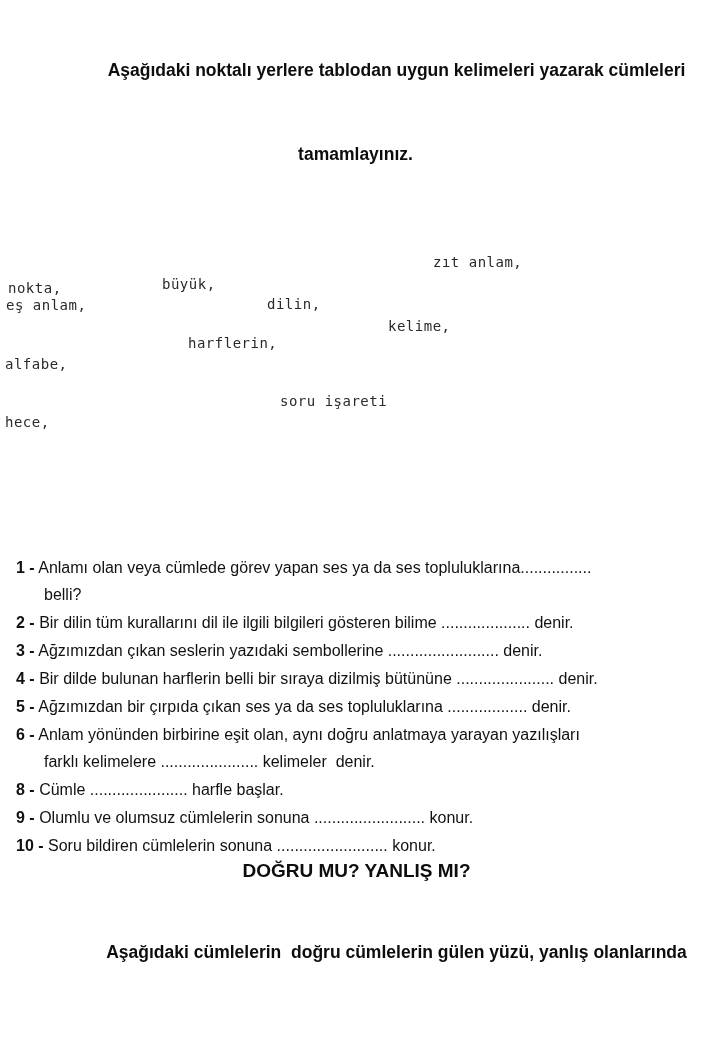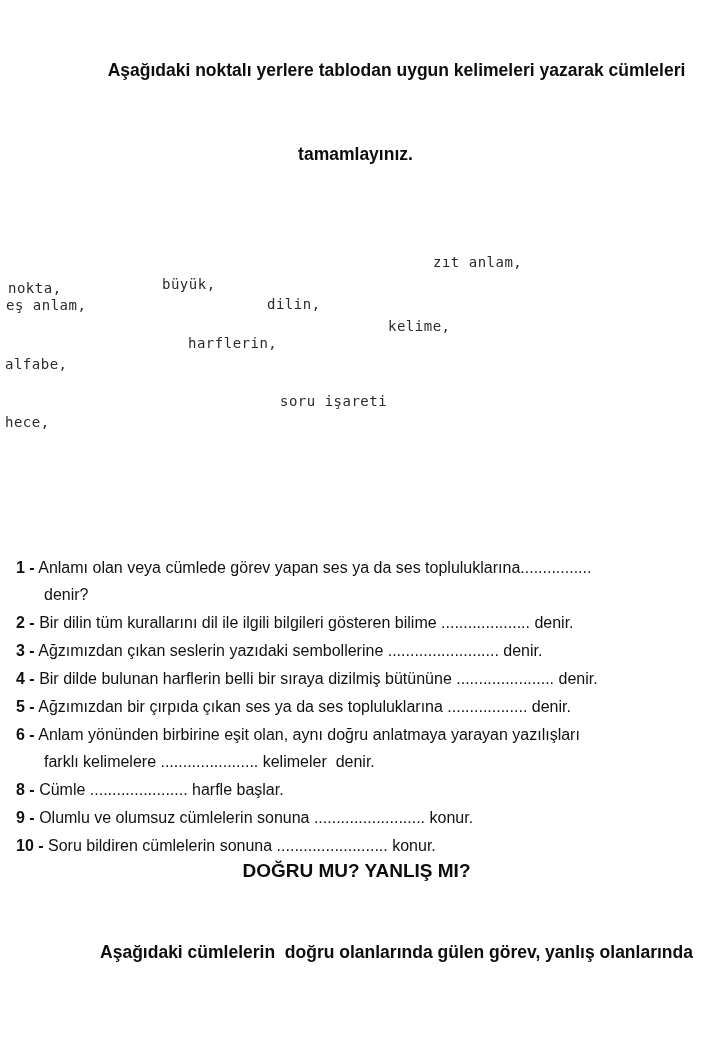--- a/index.html
+++ b/index.html
@@ -56,31 +56,31 @@
     <span class="word w3">eş anlam,</span>
     <span class="word w4">dilin,</span>
     <span class="word w5">kelime,</span>
     <span class="word w6">harflerin,</span>
     <span class="word w7">alfabe,</span>
     <span class="word w8">soru işareti</span>
     <span class="word w9">hece,</span>
   </div>
 
   <div class="questions">
-    <div class="q"><span class="qnum">1 -</span> <span>Anlamı olan veya cümlede görev yapan ses ya da ses topluluklarına................</span><div class="cont">denir?</div></div>
+    <div class="q"><span class="qnum">1 -</span> <span>Anlamı olan veya cümlede görev yapan ses ya da ses topluluklarına................</span><div class="cont">belli?</div></div>
     <div class="q"><span class="qnum">2 -</span> <span>Bir dilin tüm kurallarını dil ile ilgili bilgileri gösteren bilime .................... denir.</span></div>
     <div class="q"><span class="qnum">3 -</span> <span>Ağzımızdan çıkan seslerin yazıdaki sembollerine ......................... denir.</span></div>
     <div class="q"><span class="qnum">4 -</span> <span>Bir dilde bulunan harflerin belli bir sıraya dizilmiş bütününe ...................... denir.</span></div>
     <div class="q"><span class="qnum">5 -</span> <span>Ağzımızdan bir çırpıda çıkan ses ya da ses topluluklarına .................. denir.</span></div>
     <div class="q"><span class="qnum">6 -</span> <span>Anlam yönünden birbirine eşit olan, aynı doğru anlatmaya yarayan yazılışları</span><div class="cont">farklı kelimelere ...................... kelimeler  denir.</div></div>
     <div class="q"><span class="qnum">8 -</span> <span>Cümle ...................... harfle başlar.</span></div>
     <div class="q"><span class="qnum">9 -</span> <span>Olumlu ve olumsuz cümlelerin sonuna ......................... konur.</span></div>
     <div class="q"><span class="qnum">10 -</span> <span>Soru bildiren cümlelerin sonuna ......................... konur.</span></div>
   </div>
 
   <div class="h2">DOĞRU MU? YANLIŞ MI?</div>
 
   <div class="instr">
-    <div class="ind">Aşağıdaki cümlelerin  doğru olanlarında gülen görev, yanlış olanlarında</div>
+    <div class="ind">Aşağıdaki cümlelerin  doğru cümlelerin gülen yüzü, yanlış olanlarında</div>
     
   </div>
 
 </div>
 
 </body></html>

